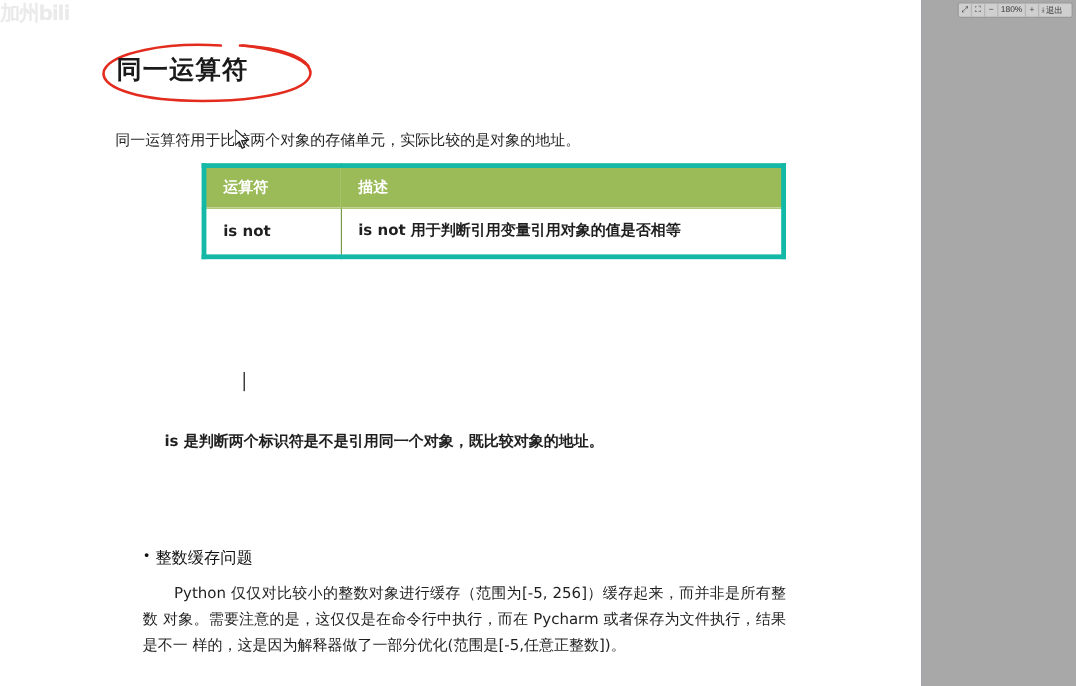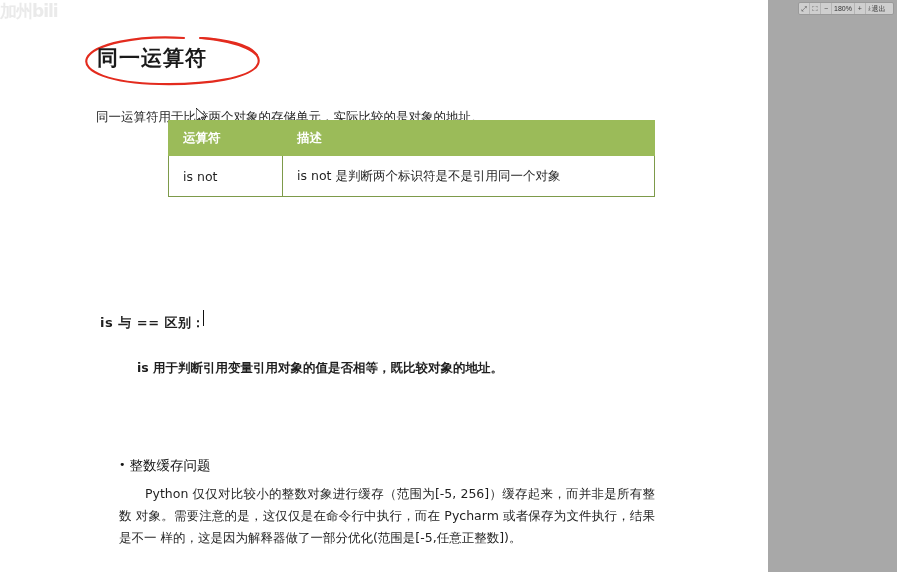--- a/index.html
+++ b/index.html
@@ -127,23 +127,23 @@
   #mouse-cursor {
     position: absolute;
     left: 196px; top: 108px;
     width: 12px; height: 18px;
     pointer-events: none;
   }
 
   
   #table {
     position: absolute;
-    left: 168px; top: 120px;
+    left: 168px; top: 136px;
     width: 487px;
-    border: 1px solid #14b8a6;
+    border: 4px solid #14b8a6;
     border-collapse: collapse;
     table-layout: fixed;
   }
   #table td, #table th {
     border: 1px solid #7d9a4a;
     padding: 0 14px;
     height: 41px;
     vertical-align: middle;
     text-align: left;
     font-size: 12.5px;
@@ -158,21 +158,21 @@
   }
   #table .col-a { width: 114px; }
   #table tbody tr.r-even td {
     background: #e3eacf;
     color: #1f1f1f;
     font-weight: bold;
   }
   #table tbody tr.r-odd td {
     background: #ffffff;
     color: #1f1f1f;
-    font-weight: normal;
+    font-weight: bold;
   }
 
   
   #cmp-line {
     left: 100px; top: 313px;
     font-size: 13px;
     font-weight: bold;
     letter-spacing: 0.5px;
   }
   #text-caret {
@@ -226,29 +226,28 @@
     <table id="table">
       <thead>
         <tr>
           <th class="col-a">运算符</th>
           <th>描述</th>
         </tr>
       </thead>
       <tbody>
         <tr class="r-odd">
           <td class="col-a">is not</td>
-          <td>is  not 是判断两个标识符是不是引用同一个对象</td>
+          <td>is  not 用于判断引用变量引用对象的值是否相等</td>
         </tr>
       </tbody>
     </table>
 
-    <div class="para" id="cmp-line">is 与 == 区别：</div>
     <div id="text-caret"></div>
 
-    <div class="para" id="bullet-is">is 用于判断引用变量引用对象的值是否相等，既比较对象的地址。</div>
+    <div class="para" id="bullet-is">is 是判断两个标识符是不是引用同一个对象，既比较对象的地址。</div>
 
     <div class="para" id="sec-title">
       <span class="dot">•</span><span>整数缓存问题</span>
     </div>
 
     <div class="para" id="sec-body">
       <span class="ind"></span><span>Python 仅仅对比较小的整数对象进行缓存（范围为[-5, 256]）缓存起来，而并非是所有整数</span>
       <span>对象。需要注意的是，这仅仅是在命令行中执行，而在 Pycharm 或者保存为文件执行，结果是不一</span>
       <span>样的，这是因为解释器做了一部分优化(范围是[-5,任意正整数])。</span>
     </div>

